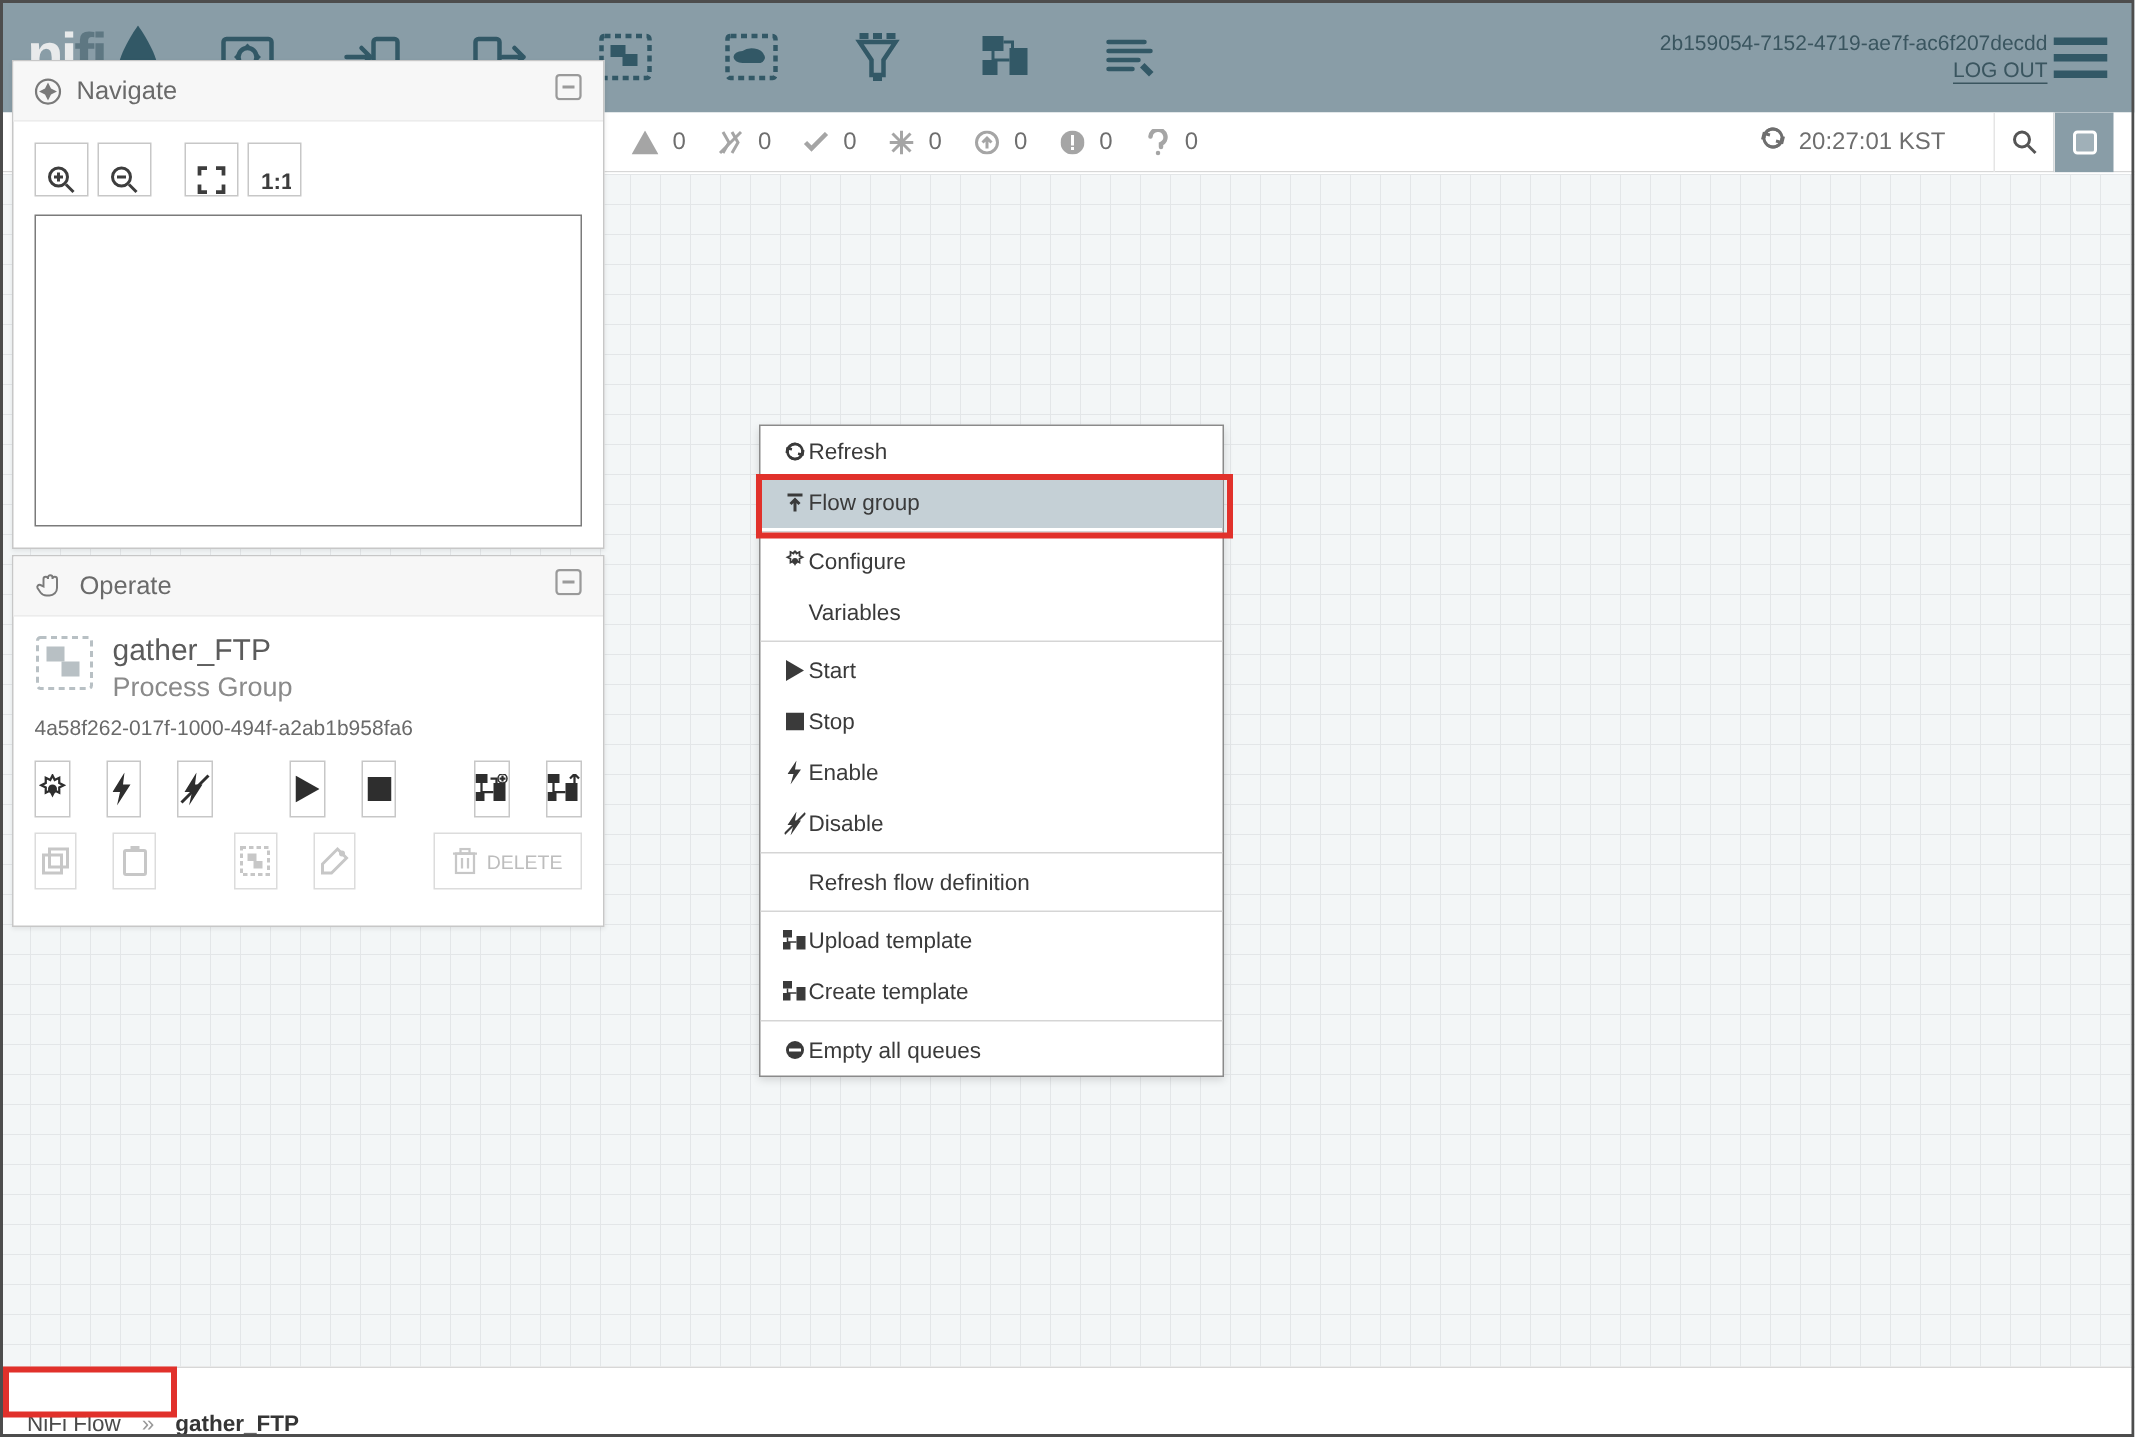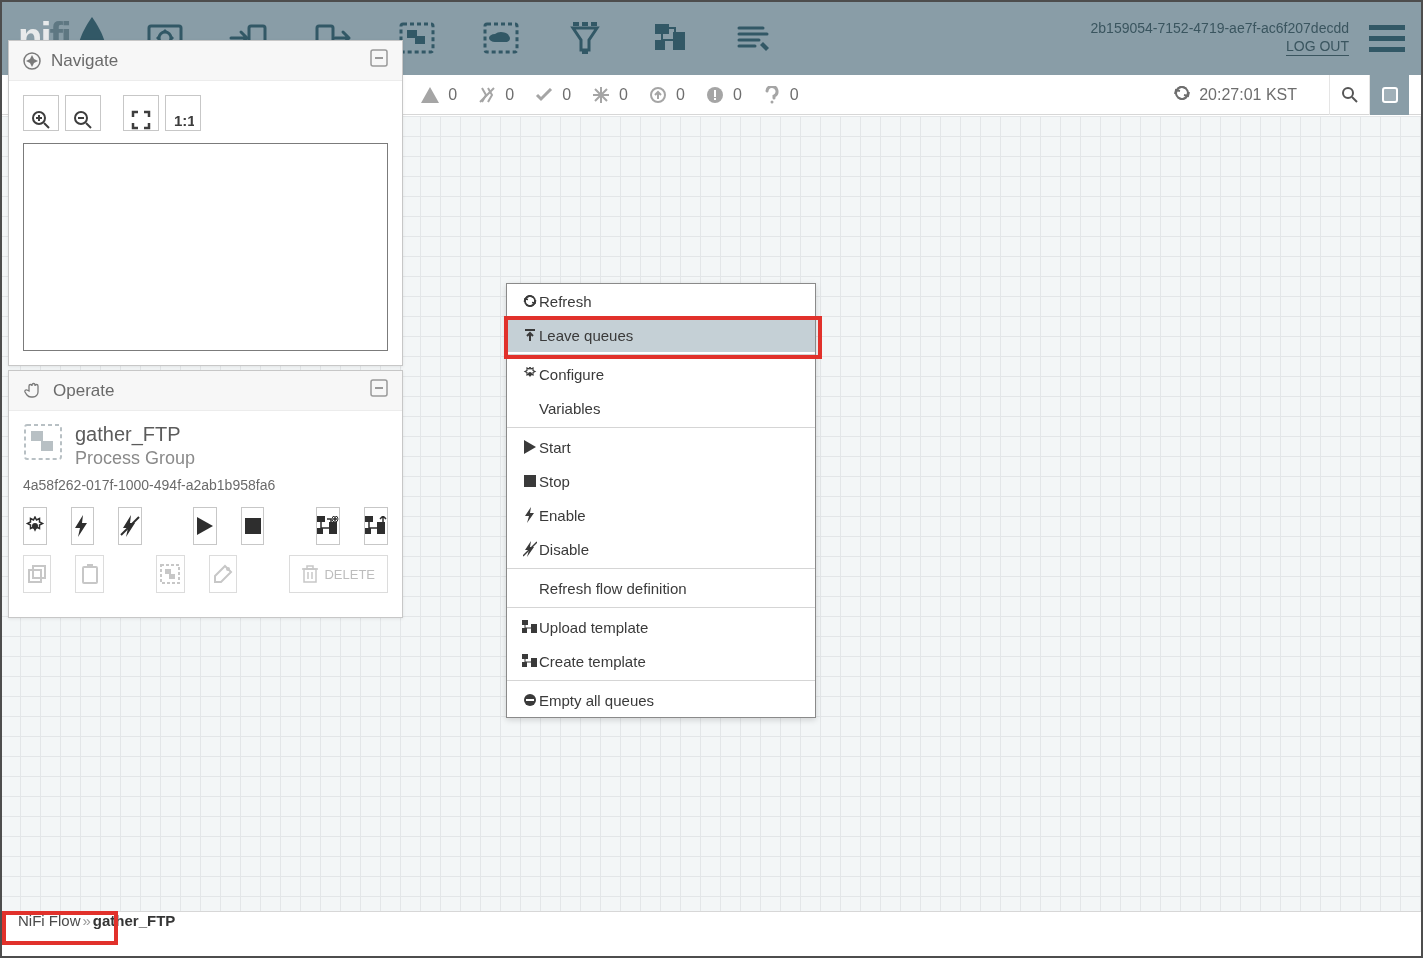--- a/index.html
+++ b/index.html
@@ -10,21 +10,21 @@
 .logo { font-size: 40px; font-weight: 700; letter-spacing: -2px; color: #e8eaeb; display: flex; align-items: center; margin-right: 35px; }
 .logo .ni { color: #e8eaeb; }
 .logo .fi { color: #5e7782; }
 .logo-drop { margin-left: 6px; }
 .logo-drop svg { display: block; }
 
 .tool-row { display: flex; gap: 40px; align-items: center; flex: 1; }
 .tool-btn { width: 44px; height: 44px; display: flex; align-items: center; justify-content: center; cursor: pointer; color: #325866; }
 .tool-btn svg { display: block; }
 
-.header-right { display: flex; flex-direction: column; align-items: flex-end; gap: 2px; margin-right: 20px; }
+.header-right { display: flex; flex-direction: column; align-items: flex-end; gap: 2px; margin-right: 4px; }
 .session-id { font-size: 14px; color: #3a555f; }
 .logout { font-size: 14px; color: #3a555f; border-bottom: 1px solid #3a555f; cursor: pointer; padding-bottom: 1px; }
 
 .hamburger { cursor: pointer; color: #325866; }
 .hamburger svg { display: block; }
 
 
 .status-bar { height: 40px; background: #fff; border-bottom: 1px solid #d7d7d7; display: flex; align-items: center; padding: 0 14px; color: #6e6e6e; font-size: 16px; gap: 20px; }
 .status-item { display: flex; align-items: center; gap: 8px; }
 .status-item .ic { width: 20px; height: 20px; display: flex; align-items: center; justify-content: center; color: #a5a5a5; }
@@ -68,21 +68,21 @@
 .ctx-item .cic { width: 18px; display: flex; justify-content: center; color: #3a3a3a; }
 .ctx-item.highlight { background: #c5d0d6; }
 .ctx-sep { height: 1px; background: #d5d5d5; margin: 2px 0; }
 
 
 .redbox { position: absolute; border: 4px solid #e1312b; pointer-events: none; }
 .red-ctx { top: 316px; left: 504px; width: 318px; height: 43px; }
 .red-bc { bottom: 13px; left: 2px; width: 116px; height: 34px; }
 
 
-.breadcrumb { position: absolute; bottom: 0; left: 0; right: 0; height: 47px; background: #fff; border-top: 1px solid #d7d7d7; display: flex; align-items: flex-start; padding: 0 18px; font-size: 15px; color: #4a4a4a; gap: 2px; }
+.breadcrumb { position: absolute; bottom: 0; left: 0; right: 0; height: 47px; background: #fff; border-top: 1px solid #d7d7d7; display: flex; align-items: flex-end; padding: 0 18px; font-size: 15px; color: #4a4a4a; gap: 14px; }
 .breadcrumb .bc-link { cursor: pointer; }
 .breadcrumb .chev { color: #999; }
 .breadcrumb .bc-current { font-weight: 700; color: #353535; }
 
 
 .frame { position: absolute; inset: 0; border: 2px solid #4d4d4d; pointer-events: none; }
 </style>
 </head>
 <body>
 
@@ -497,21 +497,21 @@
       </span>
       <span>Refresh</span>
     </div>
   <div class="ctx-item highlight">
       <span class="cic">
         <svg width="14" height="14" viewBox="0 0 14 14">
           <path d="M7 13 V5 M4 8 l3-3 l3 3" fill="none" stroke="#3a3a3a" stroke-width="2"></path>
           <line x1="2" y1="2" x2="12" y2="2" stroke="#3a3a3a" stroke-width="2"></line>
         </svg>
       </span>
-      <span>Leave queues</span>
+      <span>Flow group</span>
     </div>
   <div class="ctx-sep"></div>
   <div class="ctx-item">
       <span class="cic">
         <svg width="14" height="14" viewBox="0 0 14 14">
           <circle cx="7" cy="7" r="2" fill="#3a3a3a"></circle>
           <path d="M7 0 l1 2 l2-1 l0 2.5 l2 1 l-2 1 l0 2.5 l-2 -1 l-1 2 l-1 -2 l-2 1 l0 -2.5 l-2 -1 l2 -1 l0 -2.5 l2 1 z" fill="none" stroke="#3a3a3a" stroke-width="1.2"></path>
         </svg>
       </span>
       <span>Configure</span>

